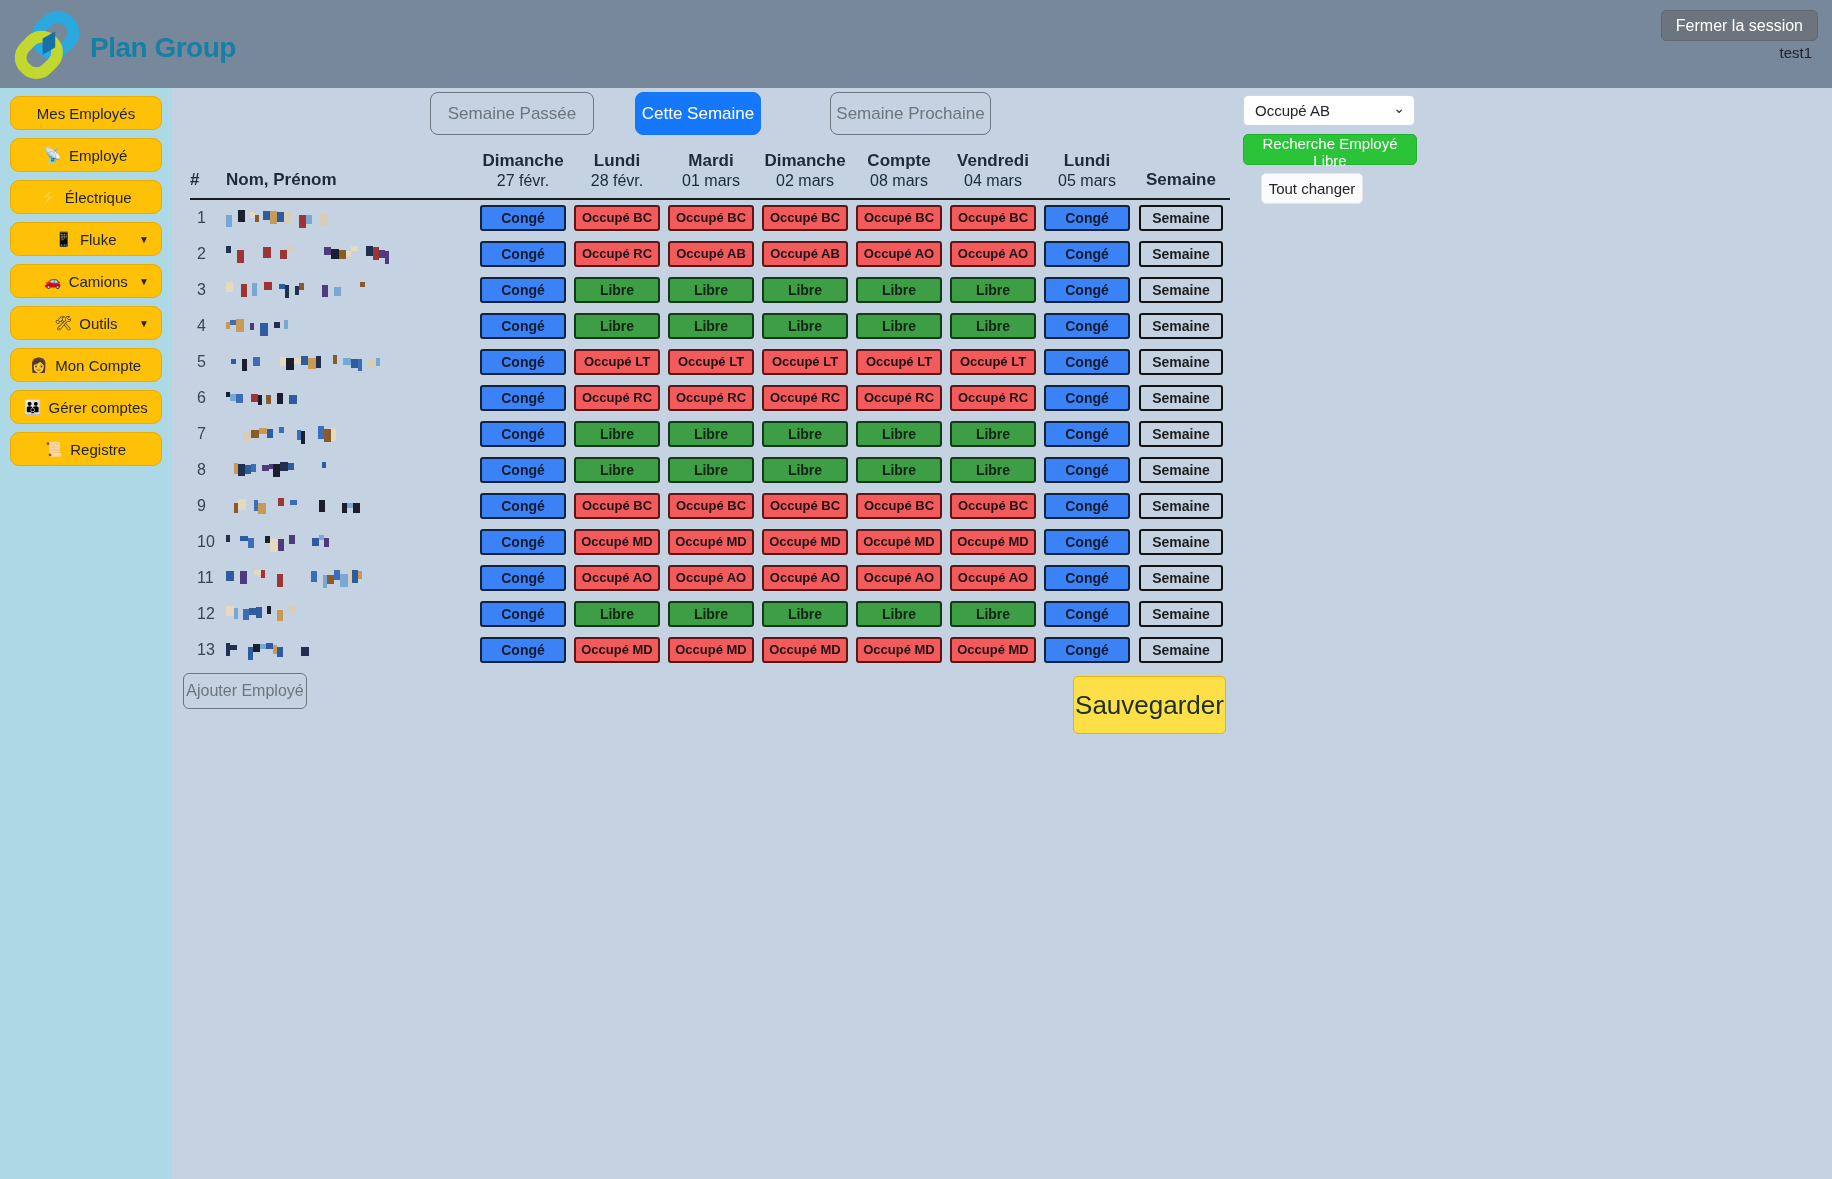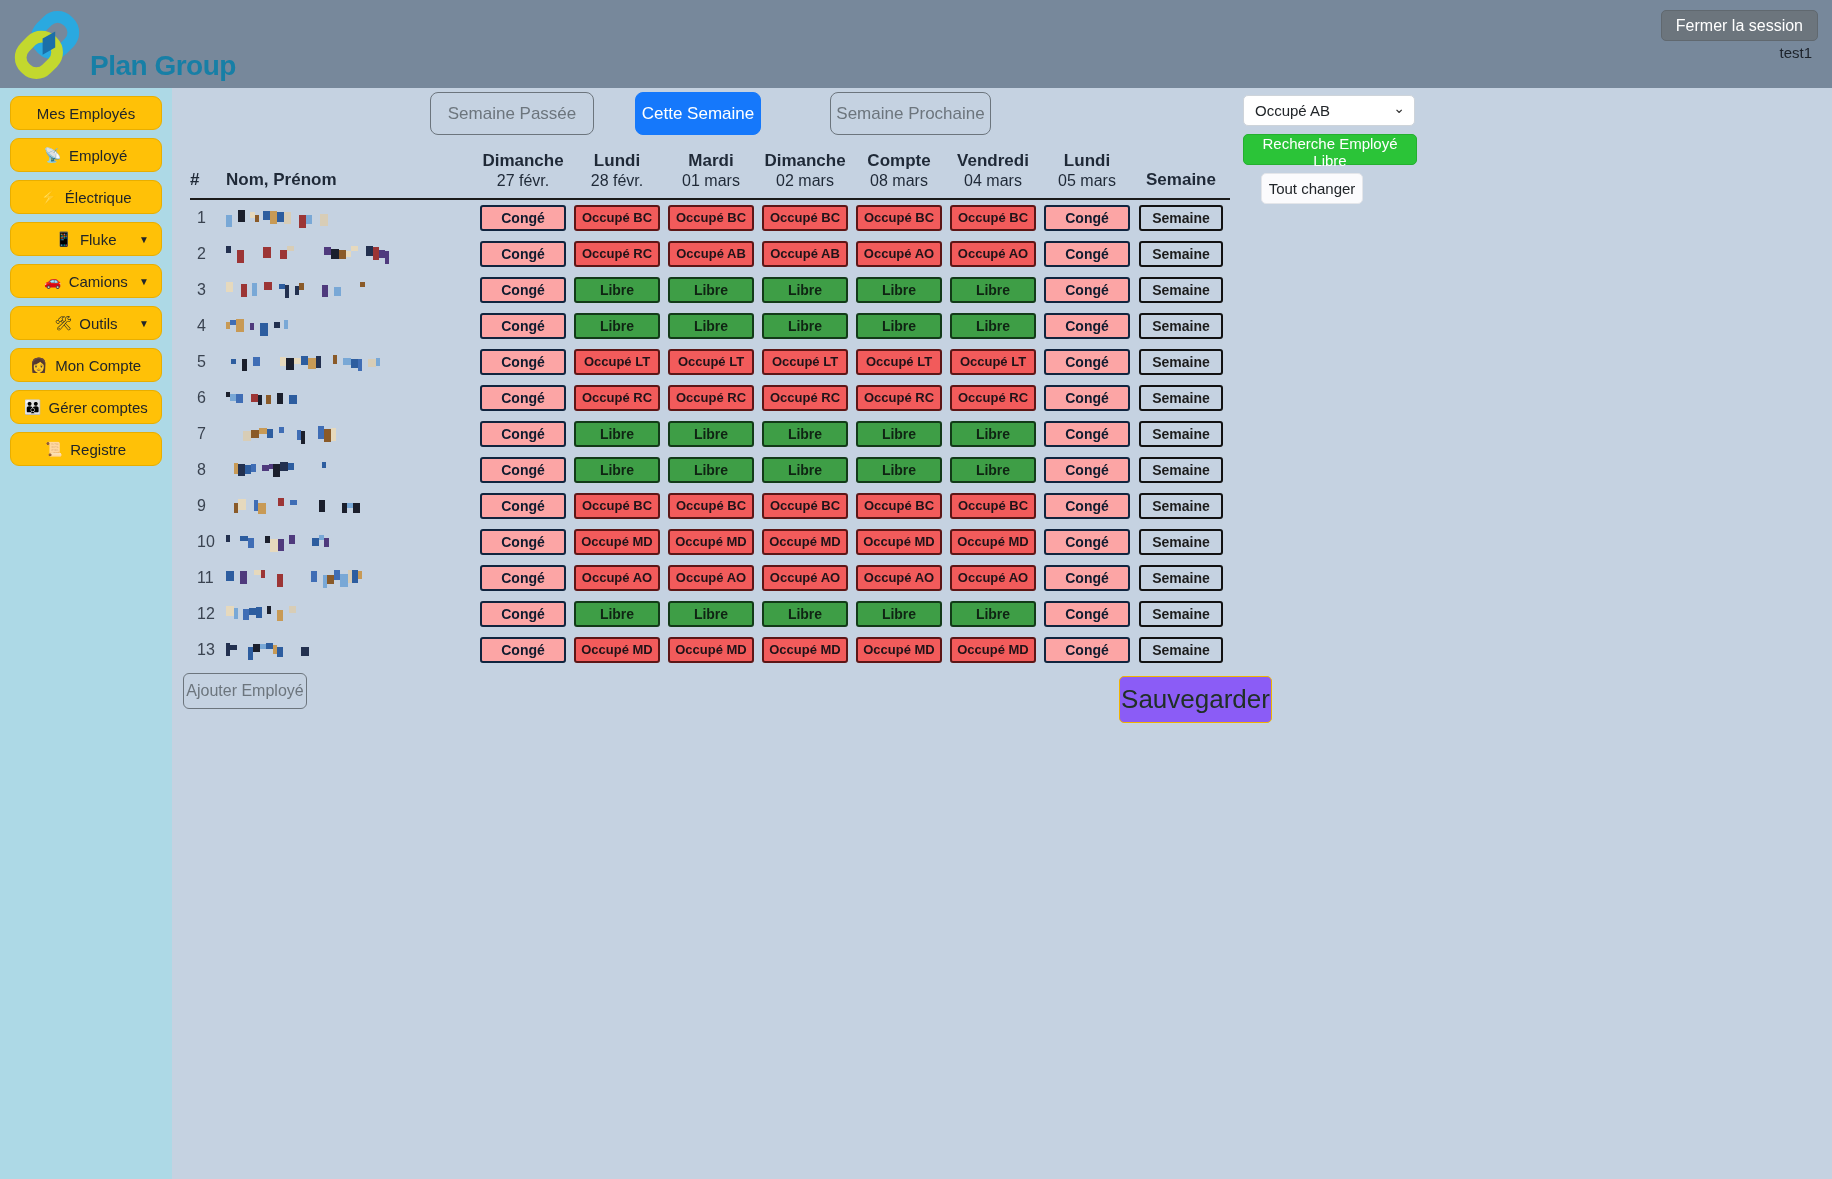--- a/index.html
+++ b/index.html
@@ -1,21 +1,21 @@
 <!DOCTYPE html>
 <html><head>
 <meta charset="utf-8">
 <style>
   * { margin:0; padding:0; box-sizing:border-box; }
   html,body { width:1832px; height:1179px; }
   body { font-family:"Liberation Sans", sans-serif; background:#c5d2e1; overflow:hidden; }
 
   
   .topbar { position:absolute; left:0; top:0; width:1832px; height:88px; background:#77889b; }
-  .logo-wrap { position:absolute; left:12px; top:6px; display:flex; align-items:flex-end; }
+  .logo-wrap { position:absolute; left:12px; top:6px; display:flex; align-items:flex-start; }
   .logo-text { color:#177fa6; font-size:28px; font-weight:bold; letter-spacing:-0.5px; margin-left:6px; margin-top:26px;}
   .close-btn { position:absolute; right:14px; top:10px; height:31px; padding:0 14px;
     background:#6c757d; color:#fff; border:1px solid #60686f; border-radius:5px; font-size:16px; cursor:pointer;}
   .username { position:absolute; right:20px; top:44px; color:#1d232b; font-size:15px; }
 
   
   .sidebar { position:absolute; left:0; top:88px; width:172px; height:1091px; background:#add9e6; }
   .side-btn { display:flex; align-items:center; justify-content:center; gap:7px;
     width:152px; height:34px; margin:8px auto 0 auto; background:#ffc107; border:1px solid #e8ae00;
     border-radius:9px; font-size:15px; color:#212529; cursor:pointer; position:relative; }
@@ -52,29 +52,29 @@
   .day-date { font-size:16px; line-height:1.3; }
   .hdr-week { font-weight:bold; font-size:17px; padding-bottom:2px; }
 
   .body-row { display:grid; grid-template-columns:36px 250px repeat(8,94px); height:36px; align-items:center; }
   .num-cell { font-size:16px; color:#3a4350; padding-left:7px; }
   .name-cell { position:relative; height:16px; }
   .px { position:absolute; }
 
   .cell-btn { display:block; width:86px; height:26px; margin:0 auto; border-radius:3px;
     font-weight:bold; font-size:14px; font-family:"Liberation Sans",sans-serif; cursor:pointer; padding:0; line-height:22px; }
-  .b-conge   { background:#fca5a5; border:2px solid #10243e; color:#101b2e; }
+  .b-conge   { background:#3b82f6; border:2px solid #10243e; color:#101b2e; }
   .b-occupe  { background:#f25b5b; border:2px solid #5c1616; color:#201318; font-size:13px; }
   .b-libre   { background:#3e9e46; border:2px solid #123a18; color:#0f2413; }
   .b-semaine { background:transparent; border:2px solid #111; color:#1b1b1b; width:84px; }
 
   
   .add-btn { position:absolute; left:11px; top:585px; width:124px; height:36px; background:transparent;
     border:1px solid #6c757d; border-radius:6px; color:#6c757d; font-size:16px; cursor:pointer; }
-  .save-btn { position:absolute; left:947px; top:588px; width:153px; height:47px; background:#8b5cf6;
+  .save-btn { position:absolute; left:901px; top:588px; width:153px; height:58px; background:#fde047;
     border:1px solid #f0b400; border-radius:5px; color:#203026; font-size:26px; cursor:pointer; }
 </style>
 </head>
 <body>
 
 <div class="topbar">
   <div class="logo-wrap">
     <svg width="72" height="76" viewBox="0 0 80 84">
       <g transform="rotate(45 50 30)">
         <rect x="33" y="12" width="34" height="42" rx="16" fill="none" stroke="#2aa9e0" stroke-width="13"></rect>

